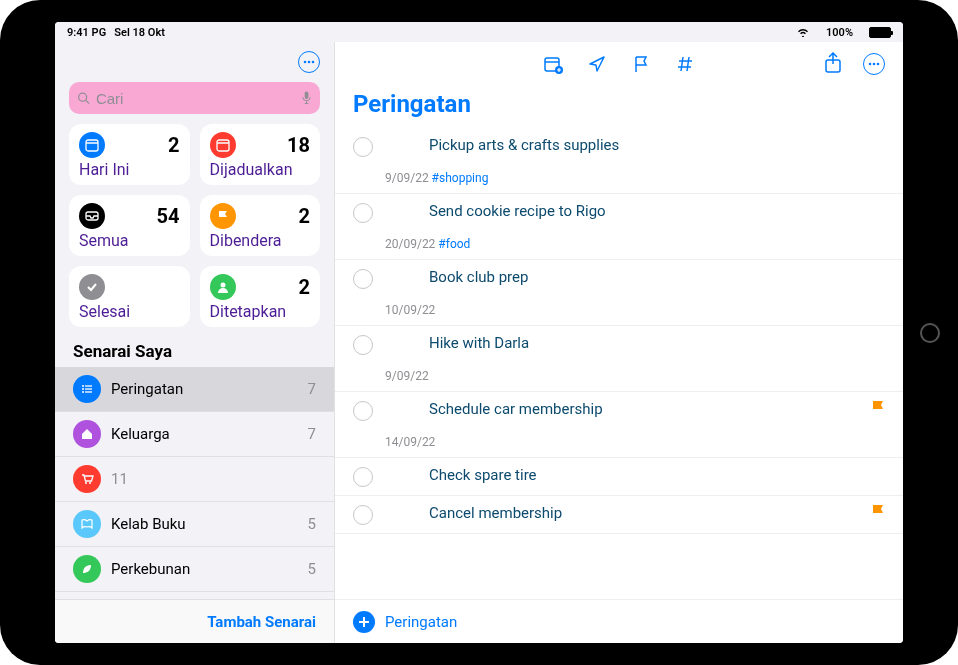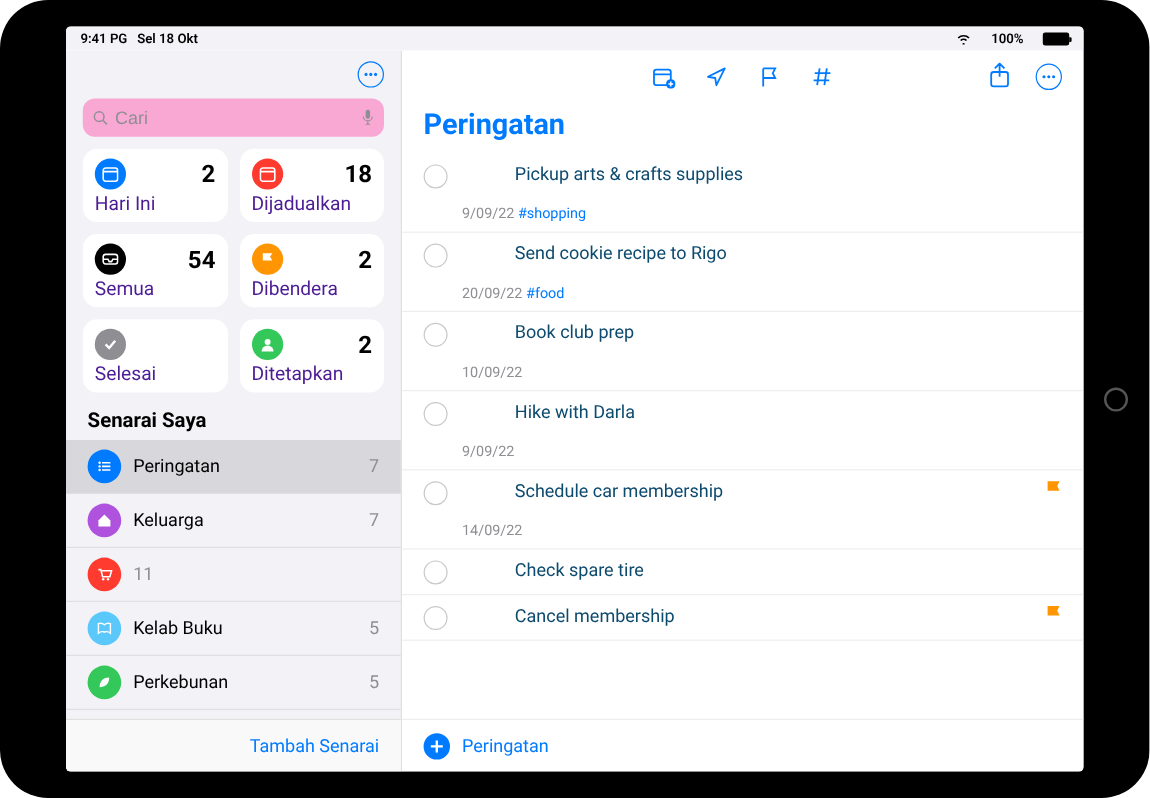--- a/index.html
+++ b/index.html
@@ -219,20 +219,21 @@
     }
 
     .sidebar-footer {
       height: 44px;
       display: flex;
       justify-content: flex-end;
       align-items: center;
       padding: 0 18px;
       border-top: 0.5px solid #e0e0e0;
       background: #f9f9f9;
+      font-weight: bold;
     }
     .add-list-btn {
       color: #007aff;
       font-size: 15px;
       cursor: pointer;
     }
 
     
     .main {
       flex: 1;

